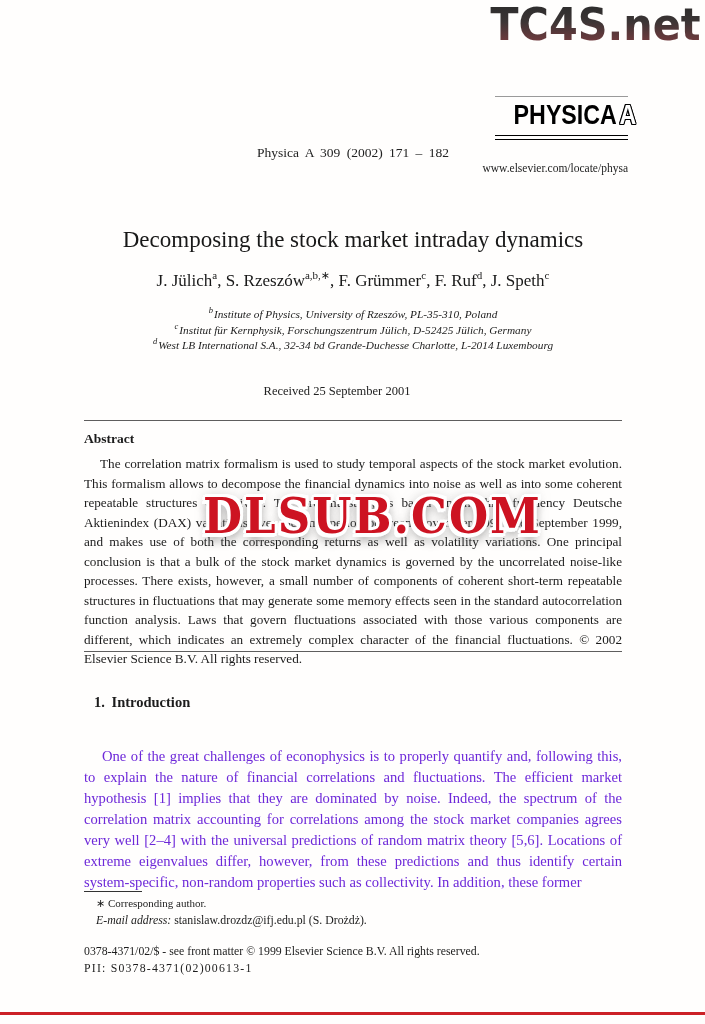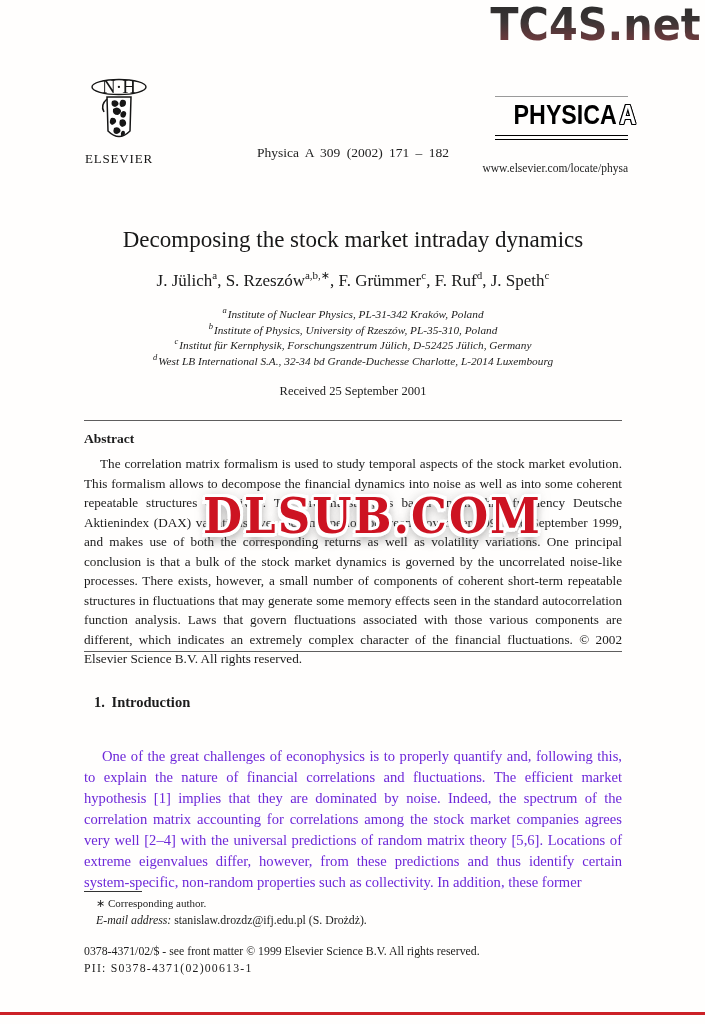--- a/index.html
+++ b/index.html
@@ -51,21 +51,21 @@
 
   
   .title{position:absolute;left:50px;top:227px;width:606px;text-align:center;
          font-size:23px;color:#181818;}
   .authors{position:absolute;left:50px;top:271px;width:606px;text-align:center;
            font-size:17px;color:#181818;}
   .authors sup{font-size:11px;line-height:0;}
   .affils{position:absolute;left:50px;top:307px;width:606px;text-align:center;
           font-style:italic;font-size:11.3px;line-height:15.6px;color:#222;}
   .affils sup{font-size:8.5px;line-height:0;margin-right:1px;}
-  .received{position:absolute;left:84px;top:384px;width:538px;text-align:center;
+  .received{position:absolute;left:68px;top:384px;width:538px;text-align:center;
             font-size:12.5px;color:#222;}
 
   .rule{position:absolute;left:84px;width:538px;border-top:1.2px solid #5e5e5e;height:0;}
   .rule-abstract{top:420px;} .rule-body{top:651px;}
 
   .abstract-head{position:absolute;left:84px;top:431px;font-size:13.5px;font-weight:bold;}
   .abstract-text{position:absolute;left:84px;top:454px;width:538px;
                  font-size:13.2px;line-height:19.5px;text-align:justify;text-indent:16px;color:#1b1b1b;}
 
   .section-head{position:absolute;left:94px;top:694px;font-size:14.5px;font-weight:bold;word-spacing:3px;}
@@ -81,55 +81,35 @@
 </style>
 </head>
 <body>
 
 <div class="page">
 
   <div class="wm-top">TC4S.net</div>
   <div class="wm-dlsub">DLSUB.COM</div>
   <div class="red-line"></div>
 
-  <div class="elsevier-logo">
-    <svg width="62" height="72" viewBox="0 0 62 72">
-      <ellipse cx="31" cy="13" rx="27" ry="7.5" fill="none" stroke="#161616" stroke-width="1.4"></ellipse>
-      <text x="31" y="19" text-anchor="middle" font-family="Liberation Serif, serif" font-size="19" fill="#161616">N·H</text>
-      <path d="M19 23 L43 23 L42 57 Q31 68 20 57 Z" fill="#ffffff" stroke="#161616" stroke-width="1.5"></path>
-      <path d="M19 25 q-7 6 -3 13" stroke="#161616" stroke-width="1.5" fill="none"></path>
-      <g fill="#161616">
-        <path d="M24 27 q4 -2 6 1 t-3 5 q-5 -1 -3 -6z"></path>
-        <path d="M33 26 q5 -1 5 3 t-5 4 q-3 -3 0 -7z"></path>
-        <path d="M25 35 q4 -3 7 0 t-2 6 q-6 0 -5 -6z"></path>
-        <path d="M35 37 q4 0 3 4 t-5 2 q-2 -4 2 -6z"></path>
-        <path d="M23 44 q4 -1 5 2 t-4 5 q-4 -2 -1 -7z"></path>
-        <path d="M32 46 q5 -2 6 2 t-4 5 q-4 -2 -2 -7z"></path>
-        <path d="M26 54 q4 -2 6 1 t-3 5 q-5 0 -3 -6z"></path>
-        <path d="M34 57 q3 -1 3 2 t-4 3 q-1 -3 1 -5z"></path>
-      </g>
-    </svg>
-    <div class="elsevier-name">ELSEVIER</div>
-  </div>
 
   <div class="journal-line">Physica A 309 (2002) 171 – 182</div>
 
   <div class="physica-block">
     <div class="physica-topline"></div>
     <div class="physica-name"><span>PHYSICA</span><span class="physica-a">A</span></div>
     <div class="physica-rule"></div>
     <div class="physica-url">www.elsevier.com/locate/physa</div>
   </div>
 
   <div class="title">Decomposing the stock market intraday dynamics</div>
 
   <div class="authors"><span><span>J. Jülich</span><sup>a</sup><span>, </span></span><span><span>S. Rzeszów</span><sup>a,b,∗</sup><span>, </span></span><span><span>F. Grümmer</span><sup>c</sup><span>, </span></span><span><span>F. Ruf</span><sup>d</sup><span>, </span></span><span><span>J. Speth</span><sup>c</sup><span></span></span></div>
 
   <div class="affils">
-    <div><sup>a</sup><span>Institute of Nuclear Physics, PL-31-342 Kraków, Poland</span></div>
     <div><sup>b</sup><span>Institute of Physics, University of Rzeszów, PL-35-310, Poland</span></div>
     <div><sup>c</sup><span>Institut für Kernphysik, Forschungszentrum Jülich, D-52425 Jülich, Germany</span></div>
     <div><sup>d</sup><span>West LB International S.A., 32-34 bd Grande-Duchesse Charlotte, L-2014 Luxembourg</span></div>
   </div>
 
   <div class="received">Received 25 September 2001</div>
 
   <div class="rule rule-abstract"></div>
   <div class="abstract-head">Abstract</div>
   <div class="abstract-text">The correlation matrix formalism is used to study temporal aspects of the stock market evolution. This formalism allows to decompose the financial dynamics into noise as well as into some coherent repeatable structures of activity. The present study is based on the high-frequency Deutsche Aktienindex (DAX) variations over the time period between November 1997 and September 1999, and makes use of both the corresponding returns as well as volatility variations. One principal conclusion is that a bulk of the stock market dynamics is governed by the uncorrelated noise-like processes. There exists, however, a small number of components of coherent short-term repeatable structures in fluctuations that may generate some memory effects seen in the standard autocorrelation function analysis. Laws that govern fluctuations associated with those various components are different, which indicates an extremely complex character of the financial fluctuations. © 2002 Elsevier Science B.V. All rights reserved.</div>

